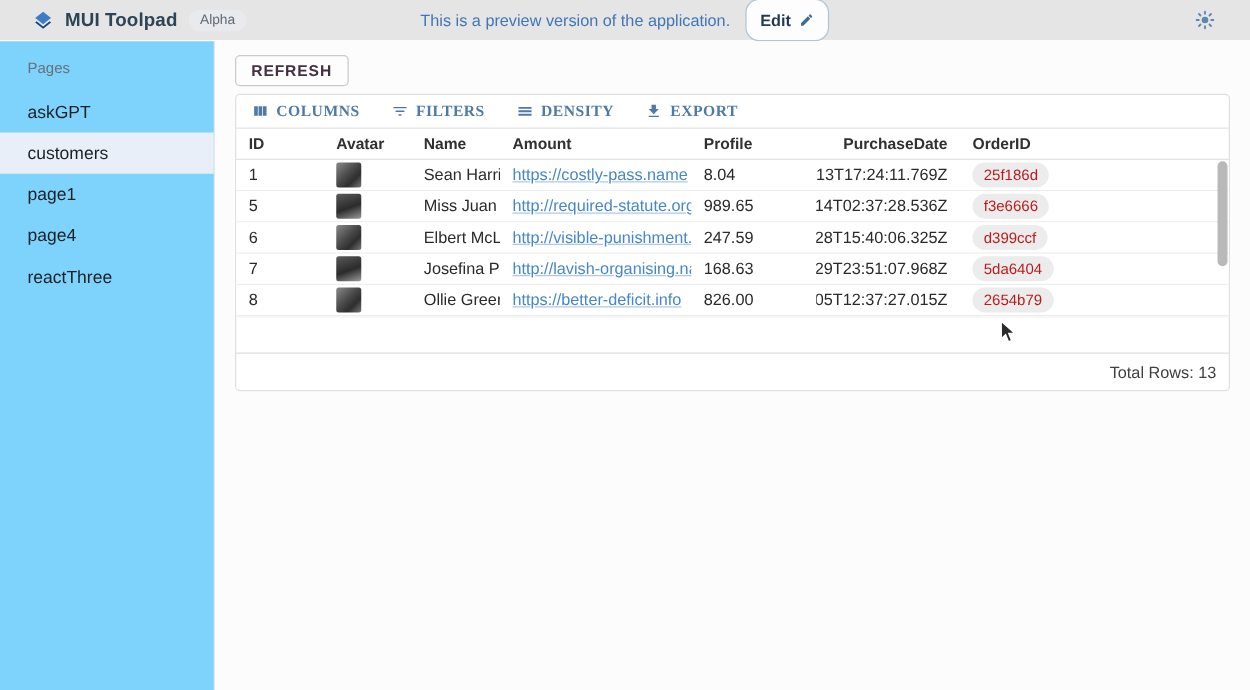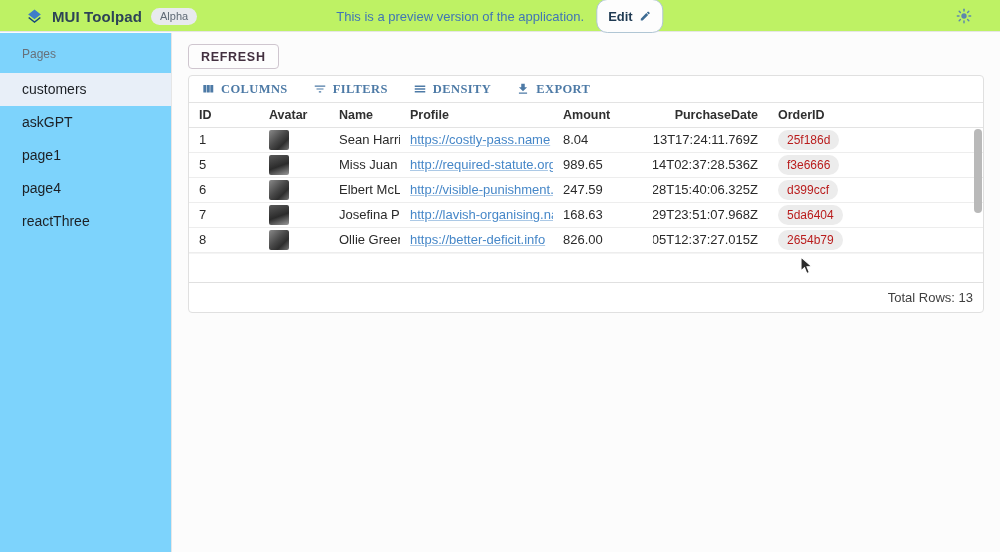--- a/index.html
+++ b/index.html
@@ -1,21 +1,21 @@
 <!DOCTYPE html>
 <html><head>
 <meta charset="utf-8">
 <style>
   * { margin:0; padding:0; box-sizing:border-box; }
   html,body { width:1000px; height:552px; overflow:hidden;
     font-family:"Liberation Sans", sans-serif; background:#fcfcfc; color:#212121; }
 
   
   .topbar { position:absolute; left:0; top:0; width:1000px; height:32px;
-    background:#bef264; border-bottom:1px solid #e6e6e6; }
+    background:#e5e5e5; border-bottom:1px solid #e6e6e6; }
   .brand { position:absolute; left:26px; top:0; height:32px; display:flex; align-items:center; gap:9px; }
   .brand-title { font-size:15px; font-weight:bold; color:#2d4356; letter-spacing:0.1px; }
   .alpha-chip { background:#e8eaee; color:#5f6a76; font-size:11px; padding:2px 9px;
     border-radius:10px; line-height:13px; }
   .preview-wrap { position:absolute; left:50%; top:0; transform:translateX(-50%);
     height:32px; display:flex; align-items:center; gap:12px; white-space:nowrap; }
   .preview-text { font-size:13px; color:#4076b5; }
   .edit-btn { display:flex; align-items:center; gap:7px; height:22px; padding:16px 11px;
     border:1px solid #b0c6d4; border-radius:11px; background:#fdfdfd;
     font-size:13px; font-weight:bold; color:#1f3a52; cursor:pointer; }
@@ -113,25 +113,25 @@
         <line x1="4.8" y1="19.2" x2="6.6" y2="17.4"></line>
           <line x1="17.4" y1="6.6" x2="19.2" y2="4.8"></line>
       </svg>
     </span>
   </div>
 </div>
 
 <div class="sidebar">
   <div class="pages-label">Pages</div>
   <div>
+      <div class="side-item">
+    <span>askGPT</span>
+  </div>
       <div class="side-item selected">
     <span>customers</span>
-  </div>
-      <div class="side-item">
-    <span>askGPT</span>
   </div>
       <div class="side-item">
     <span>page1</span>
   </div>
       <div class="side-item">
     <span>page4</span>
   </div>
       <div class="side-item">
     <span>reactThree</span>
   </div>
@@ -174,22 +174,22 @@
             </svg>
         </span>
         <span>EXPORT</span>
       </button>
     </div>
 
     <div class="grid-head">
       <div class="hcell">ID</div>
       <div class="hcell">Avatar</div>
       <div class="hcell">Name</div>
+      <div class="hcell">Amount</div>
       <div class="hcell">Profile</div>
-      <div class="hcell">Amount</div>
       <div class="hcell right">PurchaseDate</div>
       <div class="hcell">OrderID</div>
     </div>
 
     <div class="grid-viewport">
       <div>
           <div class="grid-row">
     <div class="cell">
               <span>1</span>
             </div>

